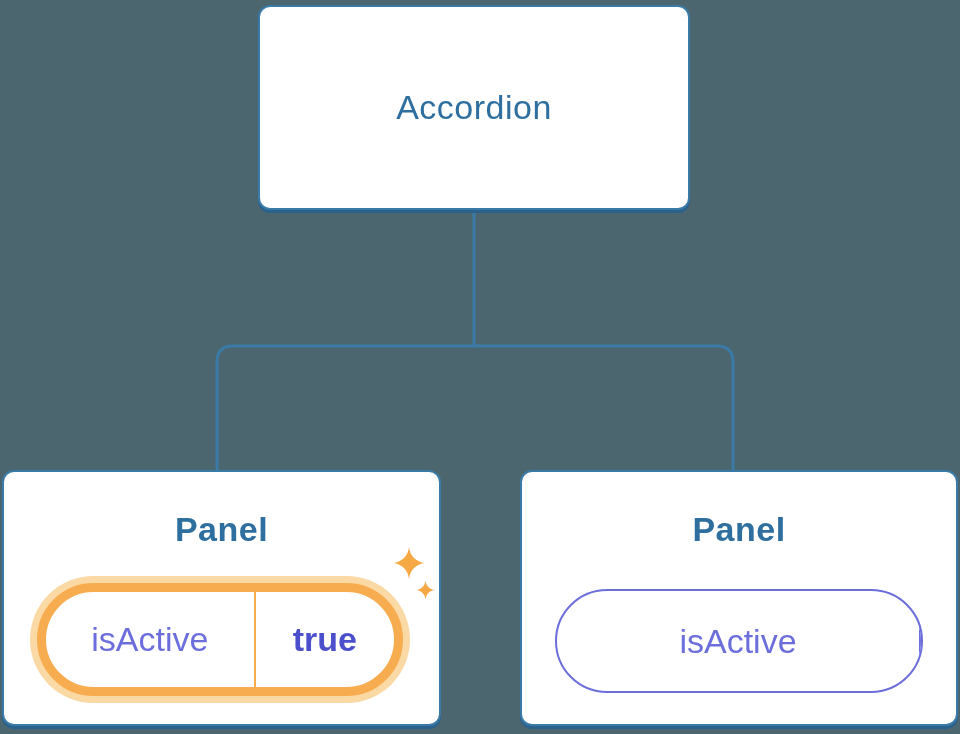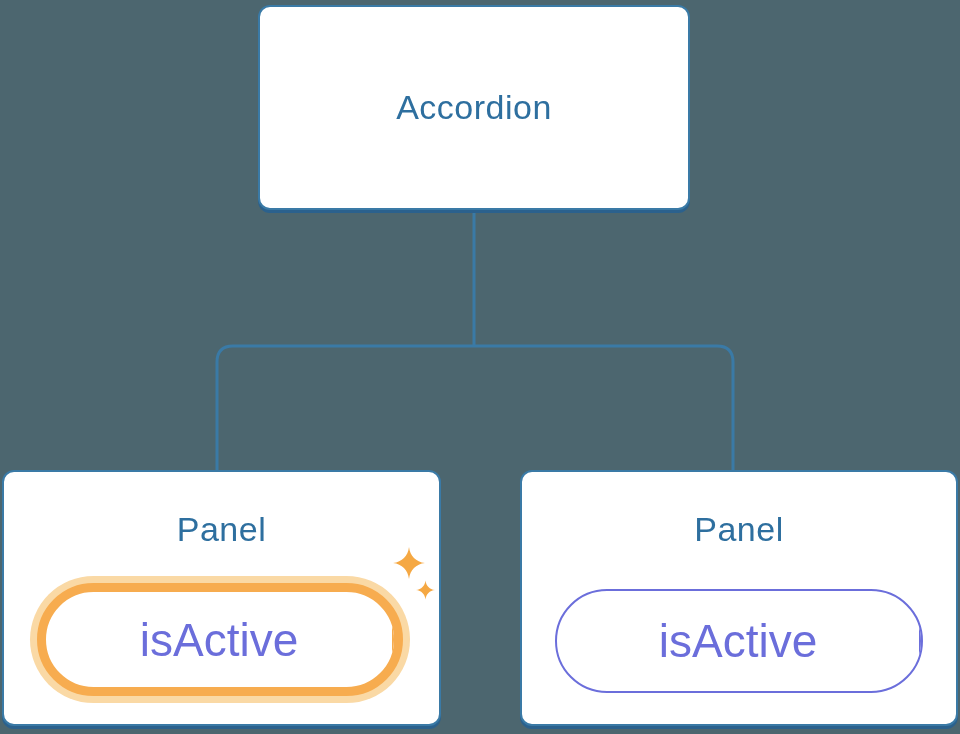--- a/index.html
+++ b/index.html
@@ -36,39 +36,39 @@
   }
   .node-title{
     color:var(--node_title,#2E6F9F);
     font-size:34px;font-weight:500;letter-spacing:0.5px;
   }
   .node-panel-left{left:2px;top:470px;width:439px;height:256px;}
   .node-panel-right{left:520px;top:470px;width:438px;height:256px;}
   .panel-title{
     margin-top:38px;text-align:center;
     color:var(--node_title,#2E6F9F);
-    font-size:34px;font-weight:400;letter-spacing:0.5px;
+    font-size:34px;font-weight:700;letter-spacing:0.5px;
   }
   .pill{
     position:absolute;box-sizing:border-box;
     background:#ffffff;border-radius:999px;
     display:flex;align-items:stretch;overflow:hidden;
   }
   .pill-active{
     left:33px;top:111px;width:366px;height:113px;
     border:9px solid var(--active_ring,#F7AC4F);
     box-shadow:0 0 0 7px var(--active_glow,#FAD9A5);
   }
   .pill-inactive{
     left:33px;top:117px;width:368px;height:104px;
     border:2px solid var(--state_text,#6B6EDB);
   }
   .pill-cell{
     display:flex;align-items:center;justify-content:center;
-    font-size:46px;color:var(--state_text,#6B6EDB);
+    font-size:34px;color:var(--state_text,#6B6EDB);
   }
   .cell-name{flex:3;}
   .cell-value{flex:2;}
   .pill-divider{width:2px;align-self:stretch;}
   .divider-active{background:var(--active_ring,#F7AC4F);}
   .divider-inactive{background:var(--state_text,#6B6EDB);}
   .value-active{font-weight:700;color:var(--state_value_active,#4C4FCB);}
   .sparkle{position:absolute;pointer-events:none;}
   .sparkle-large{left:389px;top:74px;}
   .sparkle-small{left:412px;top:108px;}
@@ -85,20 +85,21 @@
 
   <div class="node node-root">
     <span class="node-title">Accordion</span>
   </div>
 
   <div class="node node-panel-left">
     <div class="panel-title">Panel</div>
     <div class="pill pill-active">
       <span class="pill-cell cell-name">isActive</span>
       <span class="pill-divider divider-active"></span>
+      <span class="pill-cell cell-value value-active">true</span>
     </div>
     <svg class="sparkle sparkle-large" width="32" height="34" viewBox="0 0 24 24">
       <path d="M12 0C12.8 6.8 17.2 11.2 24 12C17.2 12.8 12.8 17.2 12 24C11.2 17.2 6.8 12.8 0 12C6.8 11.2 11.2 6.8 12 0Z" fill="var(--sparkle,#F5A843)"></path>
     </svg>
     <svg class="sparkle sparkle-small" width="19" height="20" viewBox="0 0 24 24">
       <path d="M12 0C12.8 6.8 17.2 11.2 24 12C17.2 12.8 12.8 17.2 12 24C11.2 17.2 6.8 12.8 0 12C6.8 11.2 11.2 6.8 12 0Z" fill="var(--sparkle,#F5A843)"></path>
     </svg>
   </div>
 
   <div class="node node-panel-right">

